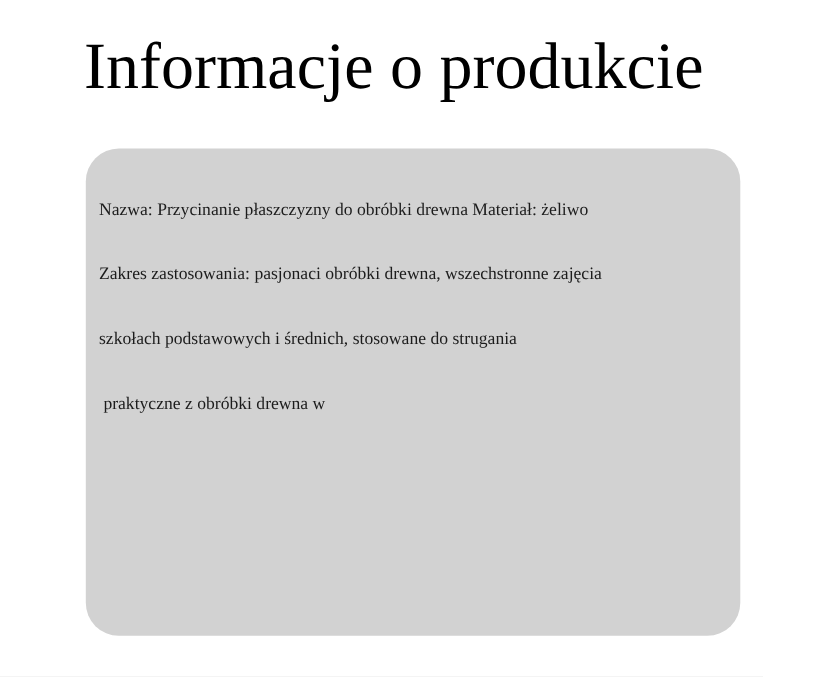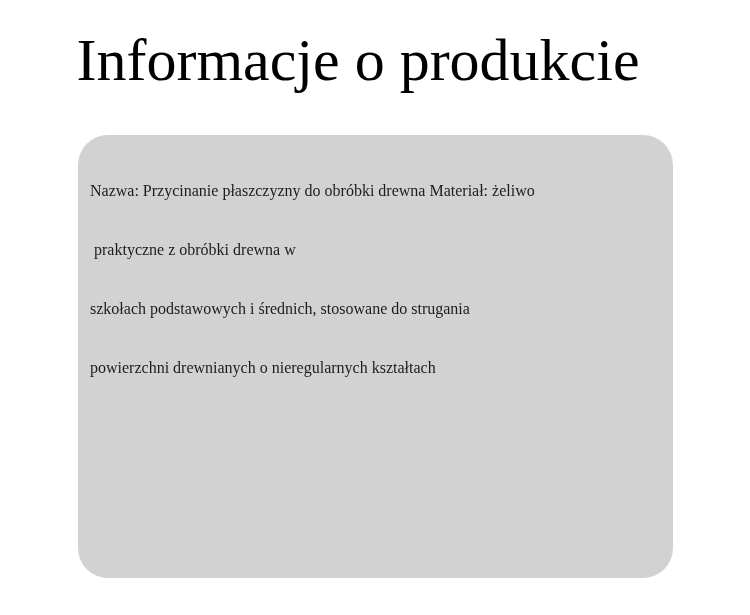--- a/index.html
+++ b/index.html
@@ -53,16 +53,16 @@
     overflow: visible;
   }
 </style>
 </head>
 <body>
 
 <h1 class="page-title">Informacje o produkcie</h1>
 
 <div class="product-info-box">
   <div class="info-line">Nazwa: Przycinanie płaszczyzny do obróbki drewna Materiał: żeliwo</div>
+  <div class="info-line">Zakres zastosowania: pasjonaci obróbki drewna, wszechstronne zajęcia</div>
+  <div class="info-line">szkołach podstawowych i średnich, stosowane do strugania</div>
   <div class="info-line"> praktyczne z obróbki drewna w</div>
-  <div class="info-line">szkołach podstawowych i średnich, stosowane do strugania</div>
-  <div class="info-line">powierzchni drewnianych o nieregularnych kształtach</div>
 </div>
 
 </body></html>

